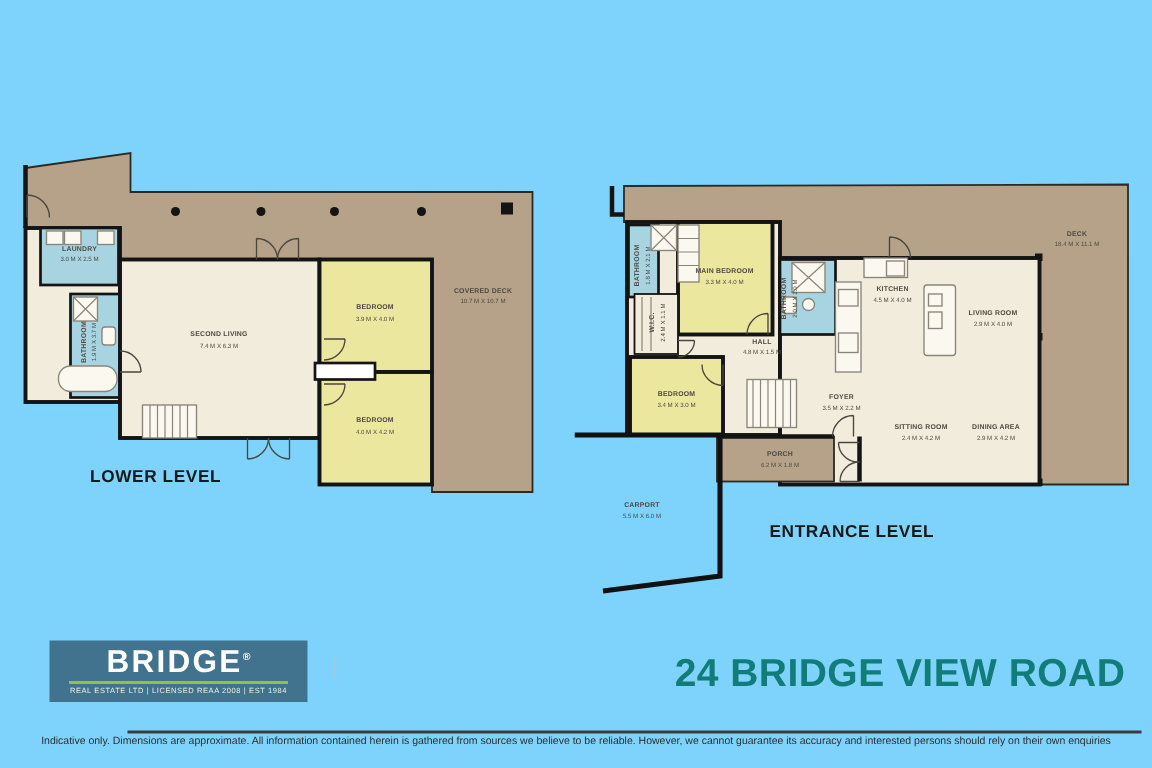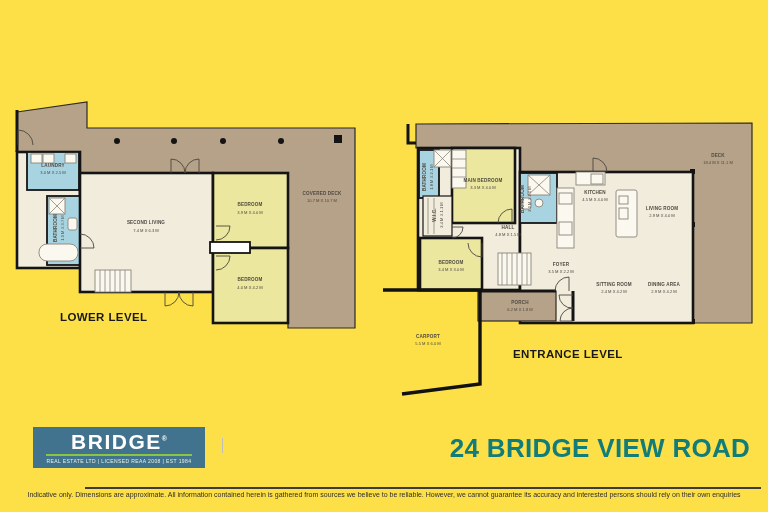--- a/index.html
+++ b/index.html
@@ -1,16 +1,16 @@
 <!DOCTYPE html>
 <html><head>
 <meta charset="utf-8">
 <style>
   html,body{margin:0;padding:0;background:#fff;}
-  .page{position:relative;width:768px;height:512px;background:#fde047;overflow:hidden;
+  .page{position:relative;width:768px;height:512px;background:#7dd3fc;overflow:hidden;
         font-family:"Liberation Sans",sans-serif;}
   .plan{position:absolute;}
   
   .deck{fill:#b5a288;stroke:#2e2a22;stroke-width:1.2;}
   .floor{fill:#f2ecdd;}
   .bed{fill:#ece79f;}
   .wet{fill:#a8d4e1;}
   .wall{stroke:#141414;stroke-width:2.6;}
   .wall2{stroke:#141414;stroke-width:1.8;}
   .wall3{stroke:#141414;stroke-width:1.2;}

